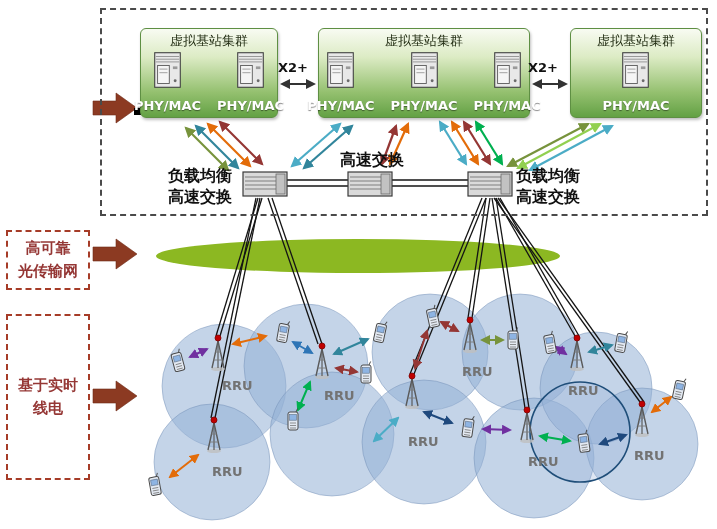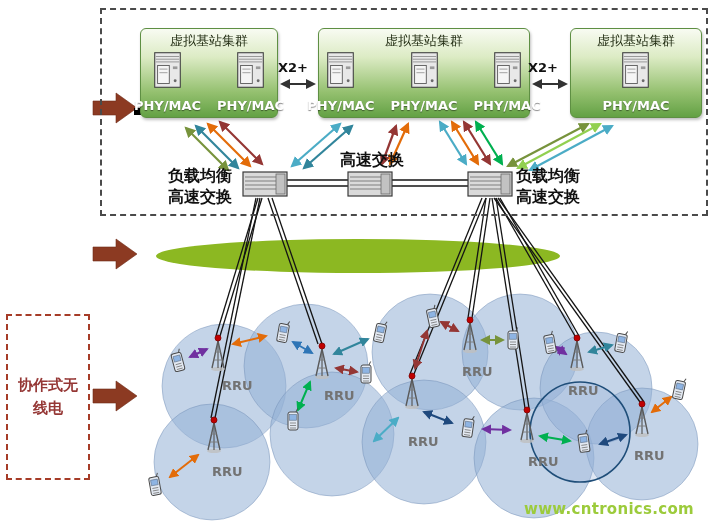--- a/index.html
+++ b/index.html
@@ -214,22 +214,26 @@
       <polygon points="93,101 116,101 116,93 137,108 116,123 116,115 93,115"></polygon>
       <polygon points="93,247 116,247 116,239 137,254 116,269 116,261 93,261"></polygon>
       <polygon points="93,389 116,389 116,381 137,396 116,411 116,403 93,403"></polygon>
     </g>
 
     <rect x="134" y="108" width="7" height="7" fill="#000000"></rect>
   </svg>
 
   <div class="dash-box"></div>
 
+  <div class="lp" style="left:6px; top:230px; width:84px; height:60px;">
+    <span>高可靠
+光传输网</span>
+  </div>
   <div class="lp" style="left:6px; top:314px; width:84px; height:166px;">
-    <span>协作式无
+    <span>基于实时
 线电</span>
   </div>
 
   <div class="cluster" style="left:140px; top:28px; width:138px; height:90px;">
     <div class="cluster-title">虚拟基站集群</div>
     <div class="servers">
       <div class="server">
         <svg width="27" height="36" viewBox="0 0 30 40">
             <rect x="0.8" y="0.8" width="28.4" height="38.4" fill="#E8E8E8" stroke="#3F3F3F" stroke-width="1.2"></rect>
             <line x1="2" y1="5" x2="28" y2="5" stroke="#8F8F8F"></line>
@@ -339,15 +343,14 @@
 
   <div class="rru" style="left:222px; top:378px;">RRU</div>
   <div class="rru" style="left:324px; top:388px;">RRU</div>
   <div class="rru" style="left:212px; top:464px;">RRU</div>
   <div class="rru" style="left:408px; top:434px;">RRU</div>
   <div class="rru" style="left:462px; top:364px;">RRU</div>
   <div class="rru" style="left:528px; top:454px;">RRU</div>
   <div class="rru" style="left:568px; top:383px;">RRU</div>
   <div class="rru" style="left:634px; top:448px;">RRU</div>
 
-  <div class="watermark">www.cntronics.com</div>
 
 </div>
 
 </body></html>

